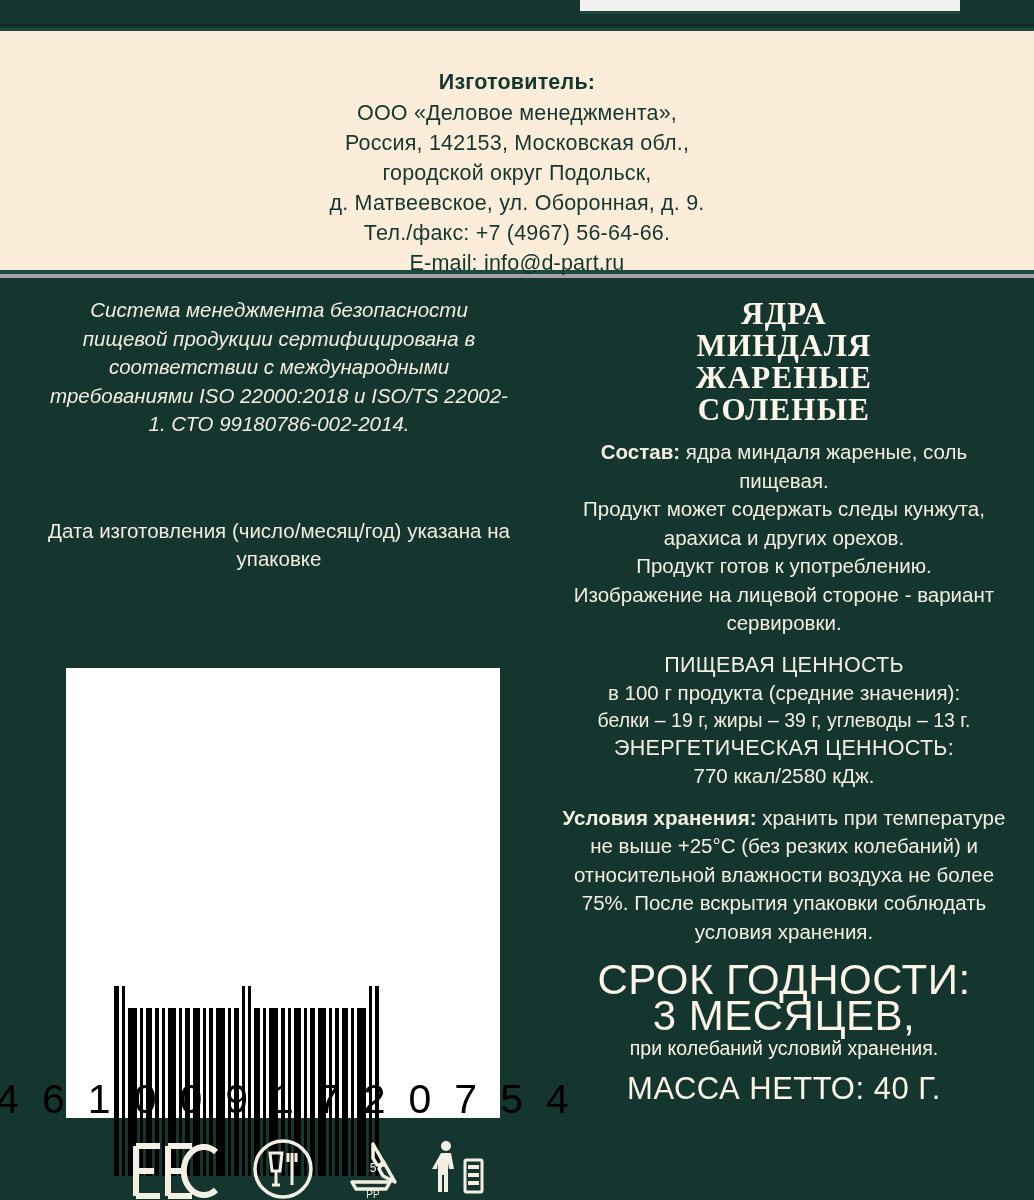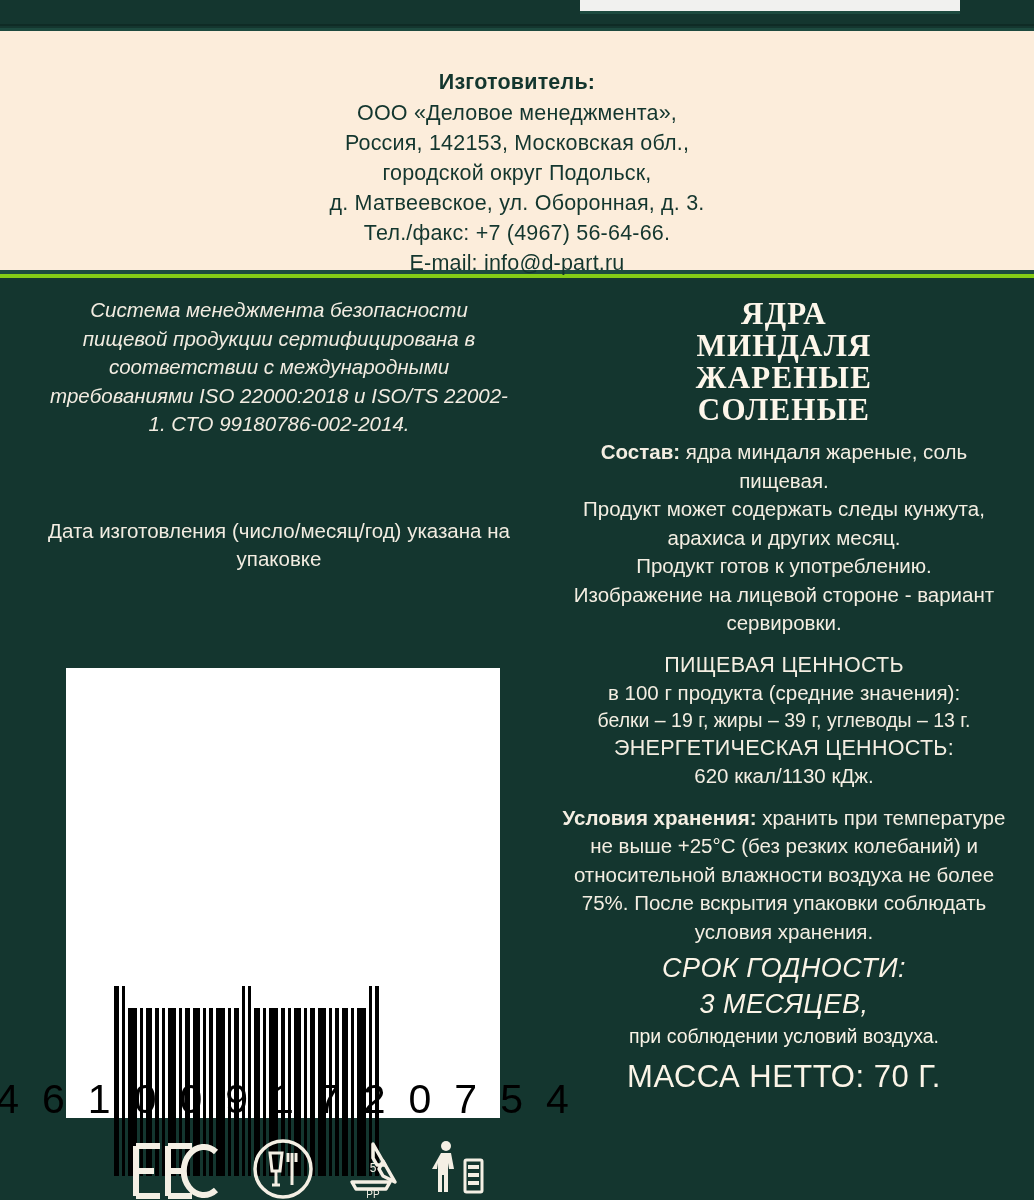--- a/index.html
+++ b/index.html
@@ -9,21 +9,21 @@
     height: 1200px;
     background: #14362f;
     font-family: "Liberation Sans", sans-serif;
     overflow: hidden;
   }
 
   .page {
     position: relative;
     width: 1034px;
     height: 1200px;
-    background: #84cc16;
+    background: #a3a3a3;
   }
 
   
   .top-strip {
     position: absolute;
     top: 0; left: 0;
     width: 1034px;
     height: 28px;
     background: #14362f;
   }
@@ -190,25 +190,24 @@
   .head-caps {
     font-size: 21.5px;
     line-height: 28px;
     letter-spacing: 0.3px;
   }
   .nutr-small {
     font-size: 19.5px;
     line-height: 27px;
   }
   .shelf {
-    font-size: 27px;
+    font-size: 42px;
     line-height: 36px;
     letter-spacing: 0.5px;
-    margin-top: 4px;
-    font-style: italic;
+    margin-top: 16px;
   }
   .shelf-note {
     font-size: 19.5px;
     line-height: 26px;
     margin-top: 1px;
   }
   .mass {
     font-size: 31px;
     line-height: 38px;
     letter-spacing: 0.5px;
@@ -224,21 +223,21 @@
     <div class="top-strip-inner"></div>
     <div class="top-hairline"></div>
   </div>
 
   <div class="cream-block">
     <div class="cream-inner">
       <span class="mfr-title">Изготовитель:</span>
       <span class="mfr-line">ООО «Деловое менеджмента»,</span>
       <span class="mfr-line">Россия, 142153, Московская обл.,</span>
       <span class="mfr-line">городской округ Подольск,</span>
-      <span class="mfr-line">д. Матвеевское, ул. Оборонная, д. 3.</span>
+      <span class="mfr-line">д. Матвеевское, ул. Оборонная, д. 9.</span>
       <span class="mfr-line">Тел./факс: +7 (4967) 56-64-66.</span>
       <span class="mfr-line">E-mail: info@d-part.ru</span>
     </div>
   </div>
 
   <div class="green-body">
 
     <div class="left-col">
       <div class="iso-text">Система менеджмента безопасности пищевой продукции сертифицирована в соответствии с международными требованиями ISO 22000:2018 и ISO/TS 22002-1. СТО 99180786-002-2014.</div>
       <div class="date-text">Дата изготовления (число/месяц/год) указана на упаковке</div>
@@ -354,37 +353,37 @@
       <div class="product-title">
         <span>ЯДРА</span>
         <span>МИНДАЛЯ</span>
         <span>ЖАРЕНЫЕ</span>
         <span>СОЛЕНЫЕ</span>
       </div>
 
       <div class="para">
         <b>Состав:</b><span> ядра миндаля жареные, соль пищевая.</span>
       </div>
-      <div class="para">Продукт может содержать следы кунжута, арахиса и других месяц.</div>
+      <div class="para">Продукт может содержать следы кунжута, арахиса и других орехов.</div>
       <div class="para">Продукт готов к употреблению.</div>
       <div class="para">Изображение на лицевой стороне - вариант сервировки.</div>
 
       <div class="para head-caps sp">ПИЩЕВАЯ ЦЕННОСТЬ</div>
       <div class="para">в 100 г продукта (средние значения):</div>
       <div class="para nutr-small">белки – 19 г, жиры – 39 г, углеводы – 13 г.</div>
       <div class="para head-caps">ЭНЕРГЕТИЧЕСКАЯ ЦЕННОСТЬ:</div>
-      <div class="para">620 ккал/1130 кДж.</div>
+      <div class="para">770 ккал/2580 кДж.</div>
 
       <div class="para sp">
         <b>Условия хранения:</b><span> хранить при температуре не выше +25°C (без резких колебаний) и относительной влажности воздуха не более 75%. После вскрытия упаковки соблюдать условия хранения.</span>
       </div>
 
       <div class="shelf">
         <div>СРОК ГОДНОСТИ:</div>
         <div>3 МЕСЯЦЕВ,</div>
       </div>
-      <div class="shelf-note">при соблюдении условий воздуха.</div>
-
-      <div class="mass">МАССА НЕТТО: 70 Г.</div>
+      <div class="shelf-note">при колебаний условий хранения.</div>
+
+      <div class="mass">МАССА НЕТТО: 40 Г.</div>
     </div>
 
   </div>
 </div>
 
 </body></html>

